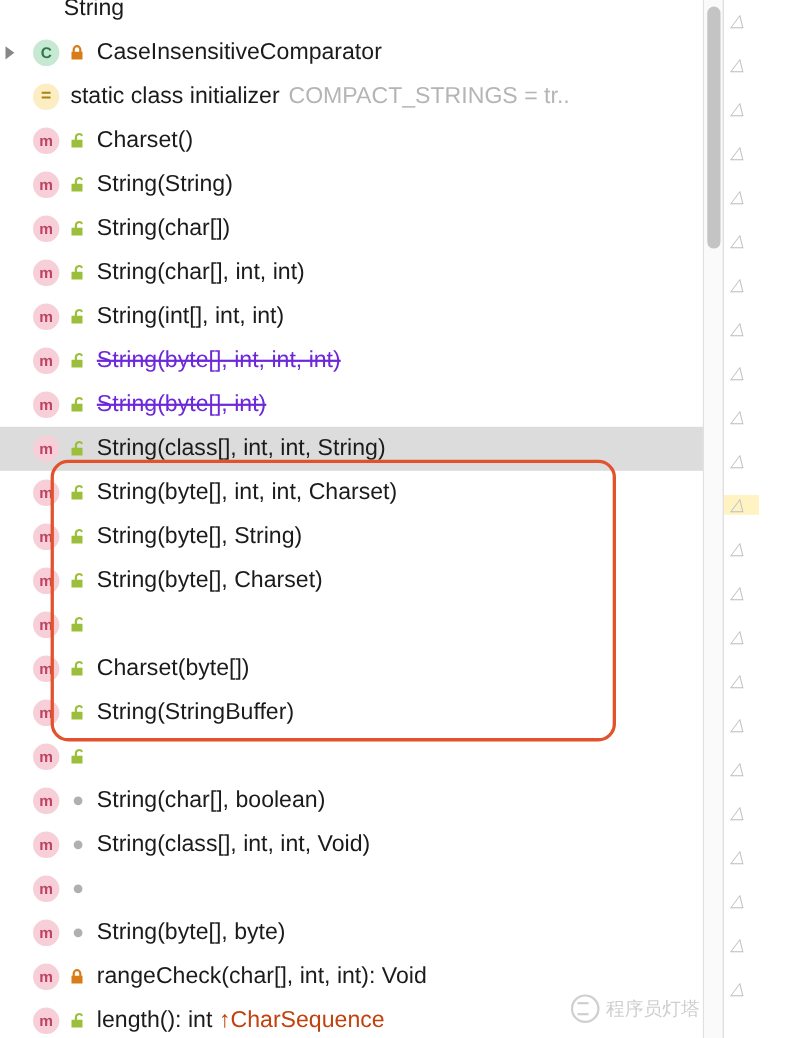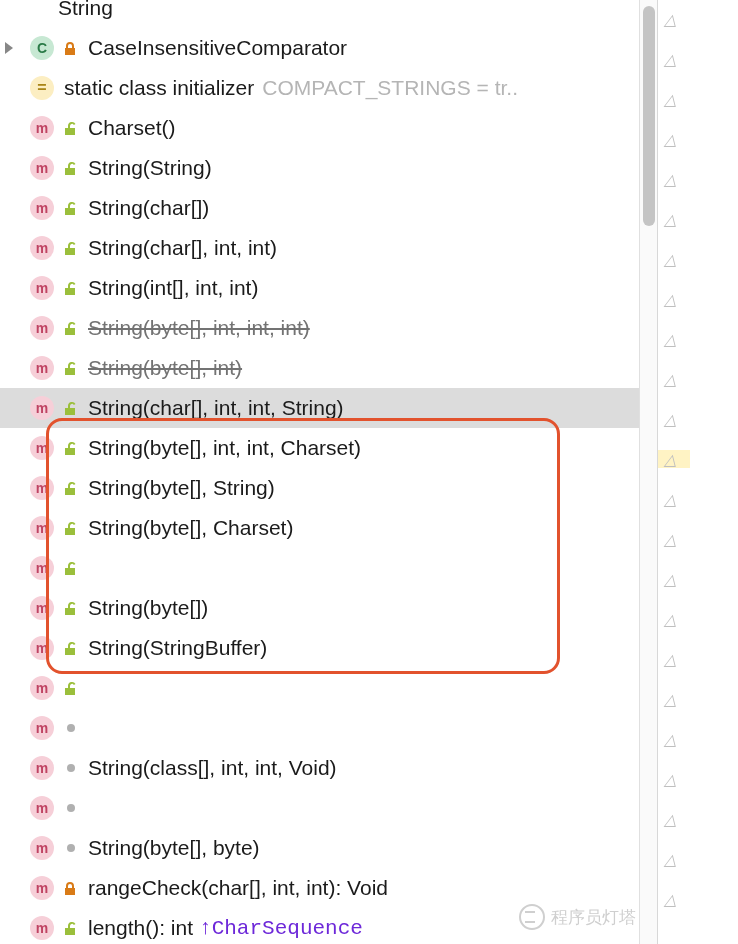--- a/index.html
+++ b/index.html
@@ -15,23 +15,23 @@
   .row.cut{margin-top:-8px;} 
   .indent1{width:18px;display:flex;align-items:center;justify-content:center;}
   .indent2{width:40px;flex:none;}
   .tri{width:0;height:0;border-top:6px solid transparent;border-bottom:6px solid transparent;border-left:8px solid #878787;}
   .kind{width:24px;height:24px;border-radius:12px;flex:none;display:flex;align-items:center;justify-content:center;font:600 14px/1 Arial;margin-right:4px;}
   .kind.c{background:#c7e8d3;color:#2a7a47;}
   .kind.m{background:#f6cfd8;color:#bf4363;}
   .kind.eq{background:#fceec2;color:#a88516;border-radius:12px;font-size:16px;}
   .vis{width:18px;height:18px;flex:none;margin:0 8px 0 4px;position:relative;}
   .label{font-size:21px;color:#1b1b1b;}
-  .label.depr{text-decoration:line-through;color:#737373;}
+  .label.depr{text-decoration:line-through;color:#6d28d9;}
   .trail{font-size:21px;color:#b5b5b5;margin-left:8px;}
-  .super{font-size:21px;color:#6d28d9;margin-left:6px;font-family:Liberation Mono, monospace;}
+  .super{font-size:21px;color:#c2410c;margin-left:6px;}
   .selected{background:#dcdcdc;}
   .highlight-box{position:absolute;border:3px solid #e2522d;border-radius:16px;pointer-events:none;}
   .watermark{position:absolute;right:54px;bottom:14px;display:flex;align-items:center;gap:6px;color:#cfcfcf;font-size:17px;}
   .wm-ico{width:22px;height:22px;border:2px solid #cfcfcf;border-radius:50%;position:relative;}
   .wm-ico::before{content:"";position:absolute;left:4px;top:5px;width:10px;height:6px;border-top:2px solid #cfcfcf;}
   .wm-ico::after{content:"";position:absolute;left:4px;bottom:5px;width:10px;height:2px;background:#cfcfcf;}
 </style>
 </head>
 <body>
 
@@ -142,21 +142,21 @@
           <span class="label depr">String(byte[], int)</span>
         </div>
         <div class="row selected">
           <span class="indent1"></span>
           <span style="width:40px;display:flex;justify-content:flex-end;">
             <span class="kind m">m</span>
           </span>
           <span class="vis"><svg width="16" height="16" viewBox="0 0 16 16">
               <path fill="#9bbf3b" d="M6 7V5a4 4 0 0 1 7.5-2l-1.7 1A2 2 0 0 0 8 5v2h5v7H3V7h3z"></path>
             </svg></span>
-          <span class="label">String(char[], int, int, String)</span>
+          <span class="label">String(class[], int, int, String)</span>
         </div>
         <div class="row">
           <span class="indent1"></span>
           <span style="width:40px;display:flex;justify-content:flex-end;">
             <span class="kind m">m</span>
           </span>
           <span class="vis"><svg width="16" height="16" viewBox="0 0 16 16">
               <path fill="#9bbf3b" d="M6 7V5a4 4 0 0 1 7.5-2l-1.7 1A2 2 0 0 0 8 5v2h5v7H3V7h3z"></path>
             </svg></span>
           <span class="label">String(byte[], int, int, Charset)</span>
@@ -191,21 +191,21 @@
             </svg></span>
         </div>
         <div class="row">
           <span class="indent1"></span>
           <span style="width:40px;display:flex;justify-content:flex-end;">
             <span class="kind m">m</span>
           </span>
           <span class="vis"><svg width="16" height="16" viewBox="0 0 16 16">
               <path fill="#9bbf3b" d="M6 7V5a4 4 0 0 1 7.5-2l-1.7 1A2 2 0 0 0 8 5v2h5v7H3V7h3z"></path>
             </svg></span>
-          <span class="label">String(byte[])</span>
+          <span class="label">Charset(byte[])</span>
         </div>
         <div class="row">
           <span class="indent1"></span>
           <span style="width:40px;display:flex;justify-content:flex-end;">
             <span class="kind m">m</span>
           </span>
           <span class="vis"><svg width="16" height="16" viewBox="0 0 16 16">
               <path fill="#9bbf3b" d="M6 7V5a4 4 0 0 1 7.5-2l-1.7 1A2 2 0 0 0 8 5v2h5v7H3V7h3z"></path>
             </svg></span>
           <span class="label">String(StringBuffer)</span>
@@ -218,20 +218,21 @@
           <span class="vis"><svg width="16" height="16" viewBox="0 0 16 16">
               <path fill="#9bbf3b" d="M6 7V5a4 4 0 0 1 7.5-2l-1.7 1A2 2 0 0 0 8 5v2h5v7H3V7h3z"></path>
             </svg></span>
         </div>
         <div class="row">
           <span class="indent1"></span>
           <span style="width:40px;display:flex;justify-content:flex-end;">
             <span class="kind m">m</span>
           </span>
           <span class="vis"><span style="display:inline-block;width:8px;height:8px;border-radius:4px;background:#b0b0b0;margin:5px"></span></span>
+          <span class="label">String(char[], boolean)</span>
         </div>
         <div class="row">
           <span class="indent1"></span>
           <span style="width:40px;display:flex;justify-content:flex-end;">
             <span class="kind m">m</span>
           </span>
           <span class="vis"><span style="display:inline-block;width:8px;height:8px;border-radius:4px;background:#b0b0b0;margin:5px"></span></span>
           <span class="label">String(class[], int, int, Void)</span>
         </div>
         <div class="row">

